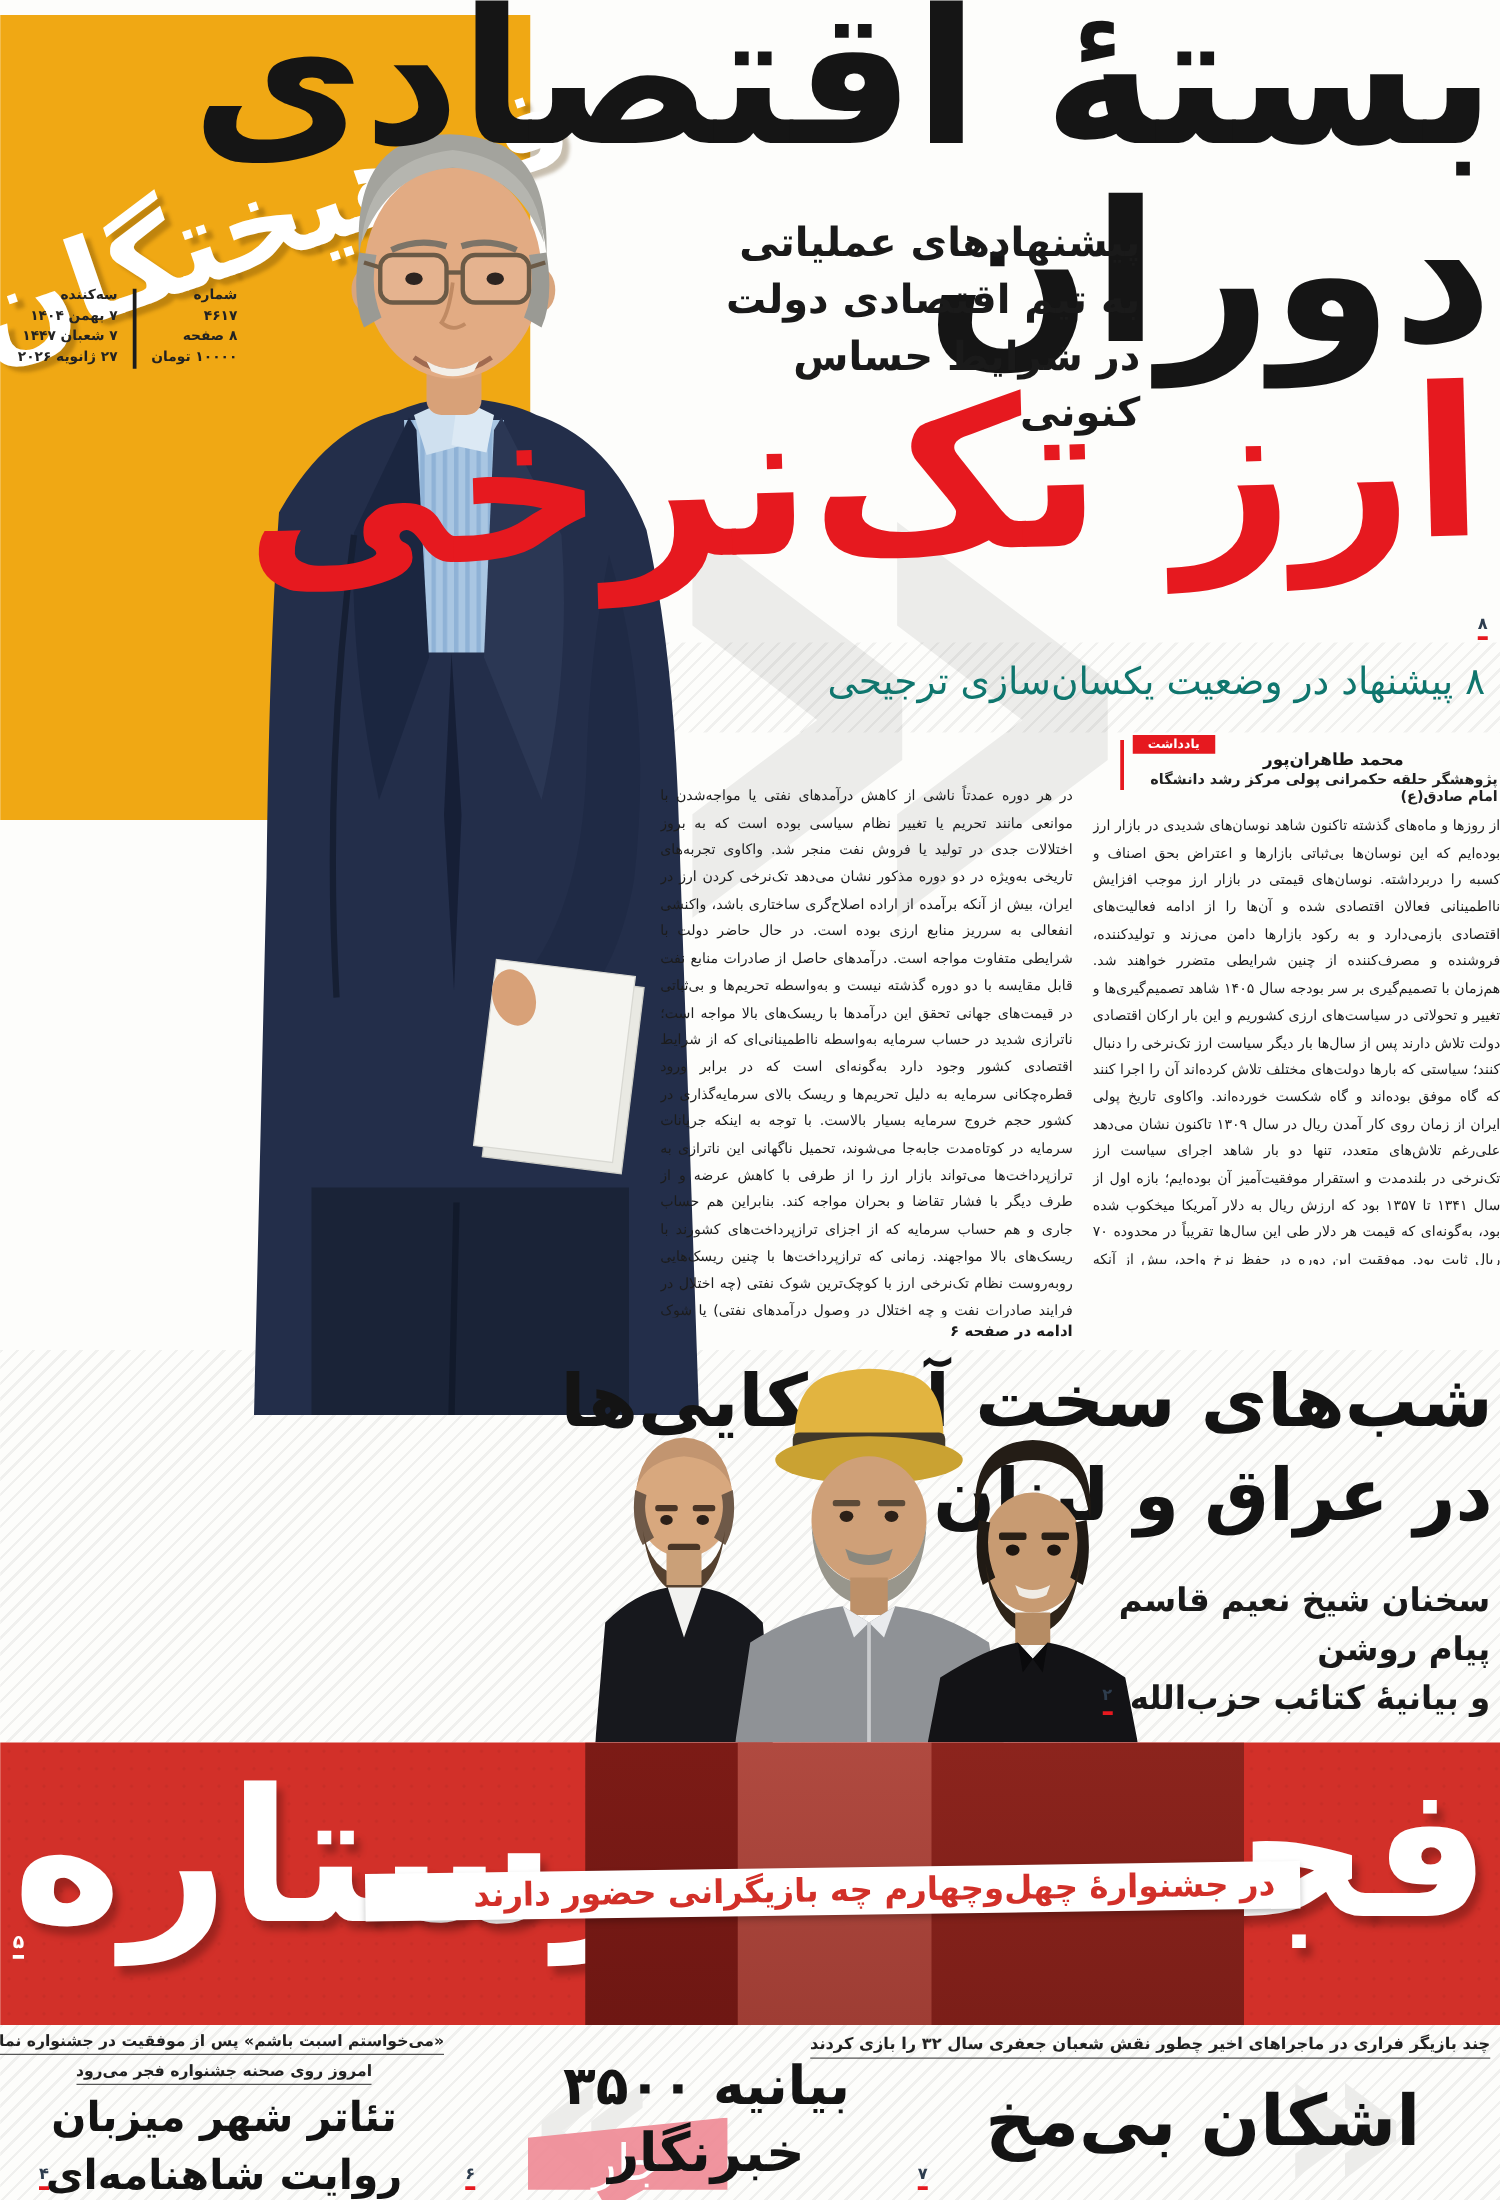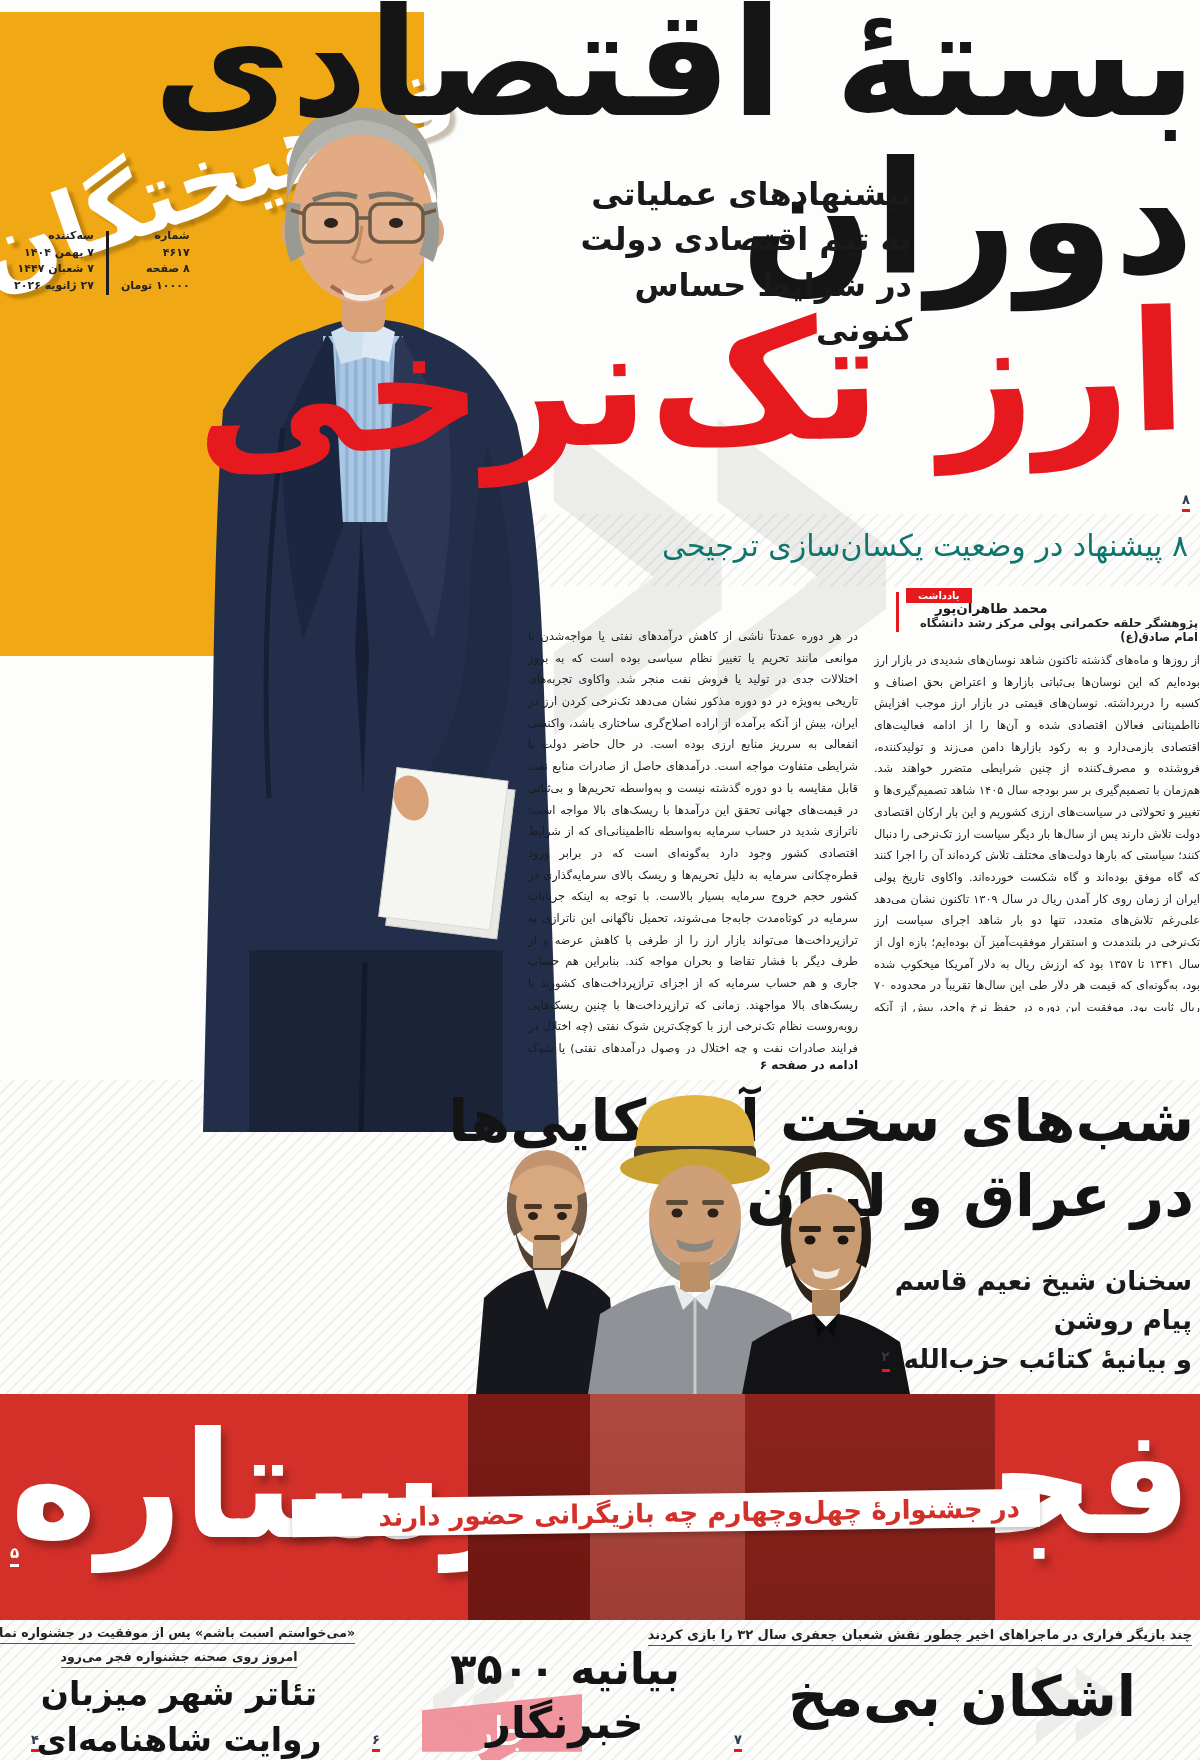--- a/index.html
+++ b/index.html
@@ -28,21 +28,21 @@
   .lead-sub{right:288px;top:172px;width:358px;font-size:32px;font-weight:bold;text-align:right;line-height:1.42;z-index:3;}
   .lead-red{right:14px;top:288px;font-size:166px;font-weight:bold;color:#e6191f;white-space:nowrap;z-index:4;transform:rotate(-1.5deg);}
   .pref{font-size:13px;color:#2e3d4e;border-bottom:3px solid #e6191f;padding-bottom:2px;font-weight:bold;}
   .lead-pref{right:10px;top:492px;z-index:5;}
   
   .deck-band{right:0;top:514px;width:680px;height:72px;z-index:1;}
   .deck{right:12px;top:528px;font-size:30px;font-weight:normal;color:#0f766e;white-space:nowrap;z-index:3;}
   .byline{right:2px;top:588px;width:302px;height:46px;z-index:3;}
   .byline-bar{position:absolute;left:0;top:4px;width:3px;height:40px;background:#e6191f;}
   .byline-tag{position:absolute;left:10px;top:0;background:#e6191f;color:#fff;font-size:10px;font-weight:bold;padding:2px 12px;}
-  .byline-author{text-align:left;font-size:13.5px;font-weight:bold;padding-top:12px;padding-left:39px;}
+  .byline-author{text-align:center;font-size:13.5px;font-weight:bold;padding-top:12px;padding-left:39px;}
   .byline-affil{text-align:right;font-size:11.5px;font-weight:bold;color:#222;}
   
   .artcol{font-size:11.3px;line-height:1.92;text-align:justify;color:#1c1c1c;overflow:hidden;z-index:3;}
   .col-right{right:0;top:650px;width:326px;height:362px;}
   .col-left{right:342px;top:626px;width:330px;height:428px;}
   .continued{right:342px;top:1058px;width:330px;font-size:12px;font-weight:bold;text-align:right;z-index:3;}
   
   .story2-band{left:0;top:1080px;width:1200px;height:314px;z-index:1;}
   .story2-h{right:6px;top:1084px;font-size:58px;font-weight:bold;text-align:right;line-height:1.3;z-index:3;color:#141414;}
   .story2-bullets{right:8px;top:1262px;text-align:right;font-size:26px;font-weight:bold;line-height:1.5;z-index:6;color:#1a1a1a;}

